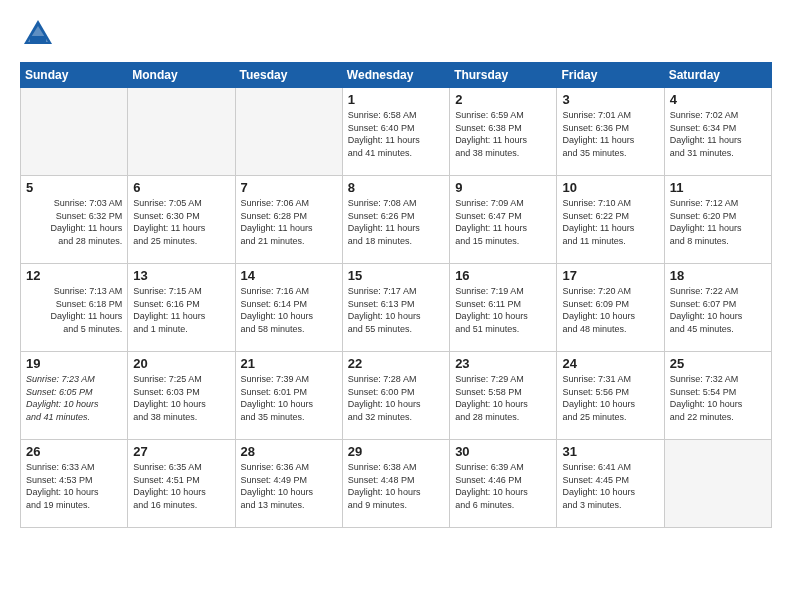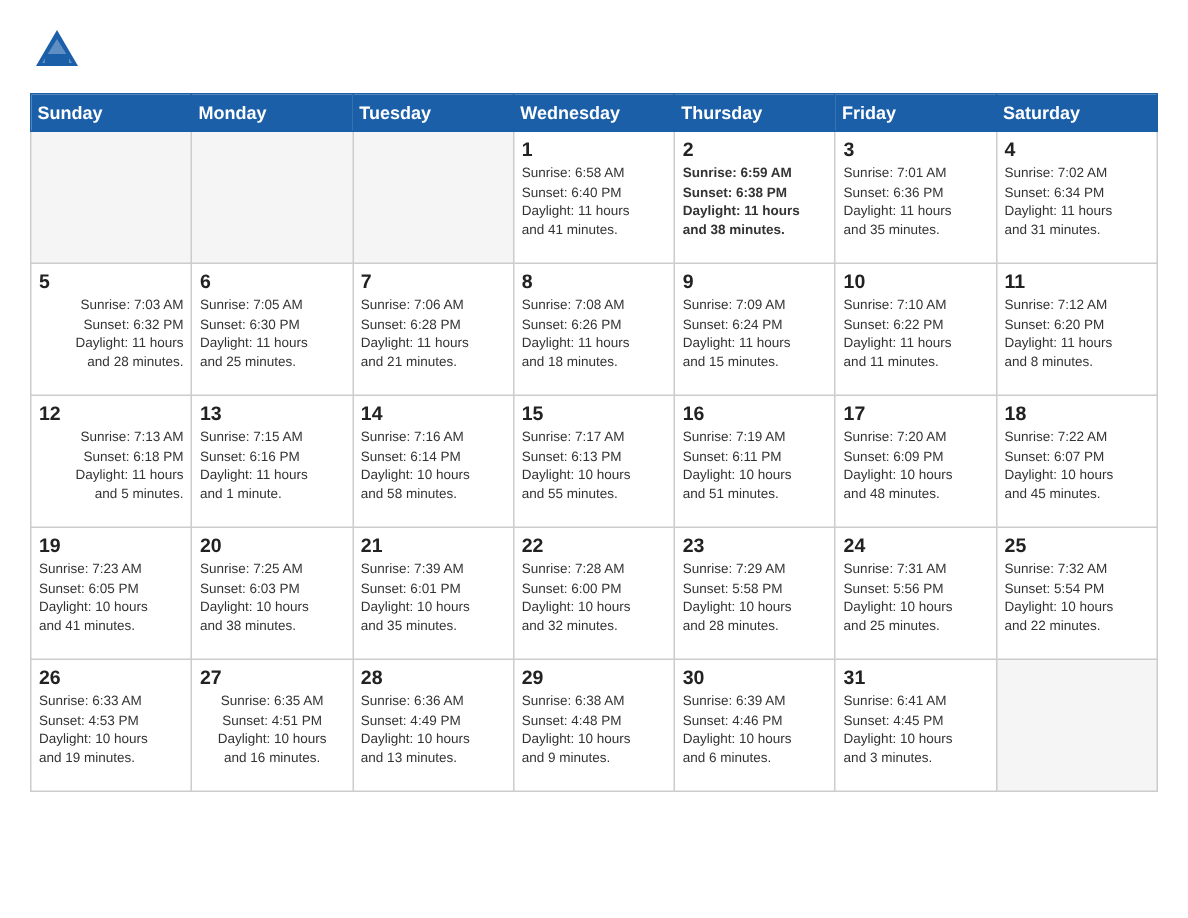--- a/index.html
+++ b/index.html
@@ -141,21 +141,21 @@
           <td class="empty"></td>
           <td>
             <div class="day-number">1</div>
             <div class="day-info" style="white-space: pre-line;">Sunrise: 6:58 AM
 Sunset: 6:40 PM
 Daylight: 11 hours
 and 41 minutes.</div>
           </td>
           <td>
             <div class="day-number">2</div>
-            <div class="day-info" style="white-space: pre-line; font-weight: bold;">Sunrise: 6:59 AM
+            <div class="day-info" style="white-space: pre-line;">Sunrise: 6:59 AM
 Sunset: 6:38 PM
 Daylight: 11 hours
 and 38 minutes.</div>
           </td>
           <td>
             <div class="day-number">3</div>
             <div class="day-info" style="white-space: pre-line;">Sunrise: 7:01 AM
 Sunset: 6:36 PM
 Daylight: 11 hours
 and 35 minutes.</div>
@@ -193,21 +193,21 @@
           <td>
             <div class="day-number">8</div>
             <div class="day-info" style="white-space: pre-line;">Sunrise: 7:08 AM
 Sunset: 6:26 PM
 Daylight: 11 hours
 and 18 minutes.</div>
           </td>
           <td>
             <div class="day-number">9</div>
             <div class="day-info" style="white-space: pre-line;">Sunrise: 7:09 AM
-Sunset: 6:24 PM
+Sunset: 6:47 PM
 Daylight: 11 hours
 and 15 minutes.</div>
           </td>
           <td>
             <div class="day-number">10</div>
             <div class="day-info" style="white-space: pre-line;">Sunrise: 7:10 AM
 Sunset: 6:22 PM
 Daylight: 11 hours
 and 11 minutes.</div>
           </td>
@@ -266,21 +266,21 @@
             <div class="day-number">18</div>
             <div class="day-info" style="white-space: pre-line;">Sunrise: 7:22 AM
 Sunset: 6:07 PM
 Daylight: 10 hours
 and 45 minutes.</div>
           </td>
         </tr>
         <tr>
           <td>
             <div class="day-number">19</div>
-            <div class="day-info" style="white-space: pre-line;">Sunrise: 7:23 AM
+            <div class="day-info" style="white-space: pre-line; font-style: italic;">Sunrise: 7:23 AM
 Sunset: 6:05 PM
 Daylight: 10 hours
 and 41 minutes.</div>
           </td>
           <td>
             <div class="day-number">20</div>
             <div class="day-info" style="white-space: pre-line;">Sunrise: 7:25 AM
 Sunset: 6:03 PM
 Daylight: 10 hours
 and 38 minutes.</div>
@@ -324,21 +324,21 @@
         <tr>
           <td>
             <div class="day-number">26</div>
             <div class="day-info" style="white-space: pre-line;">Sunrise: 6:33 AM
 Sunset: 4:53 PM
 Daylight: 10 hours
 and 19 minutes.</div>
           </td>
           <td>
             <div class="day-number">27</div>
-            <div class="day-info" style="white-space: pre-line; text-align: center;">Sunrise: 6:35 AM
+            <div class="day-info" style="white-space: pre-line;">Sunrise: 6:35 AM
 Sunset: 4:51 PM
 Daylight: 10 hours
 and 16 minutes.</div>
           </td>
           <td>
             <div class="day-number">28</div>
             <div class="day-info" style="white-space: pre-line;">Sunrise: 6:36 AM
 Sunset: 4:49 PM
 Daylight: 10 hours
 and 13 minutes.</div>

